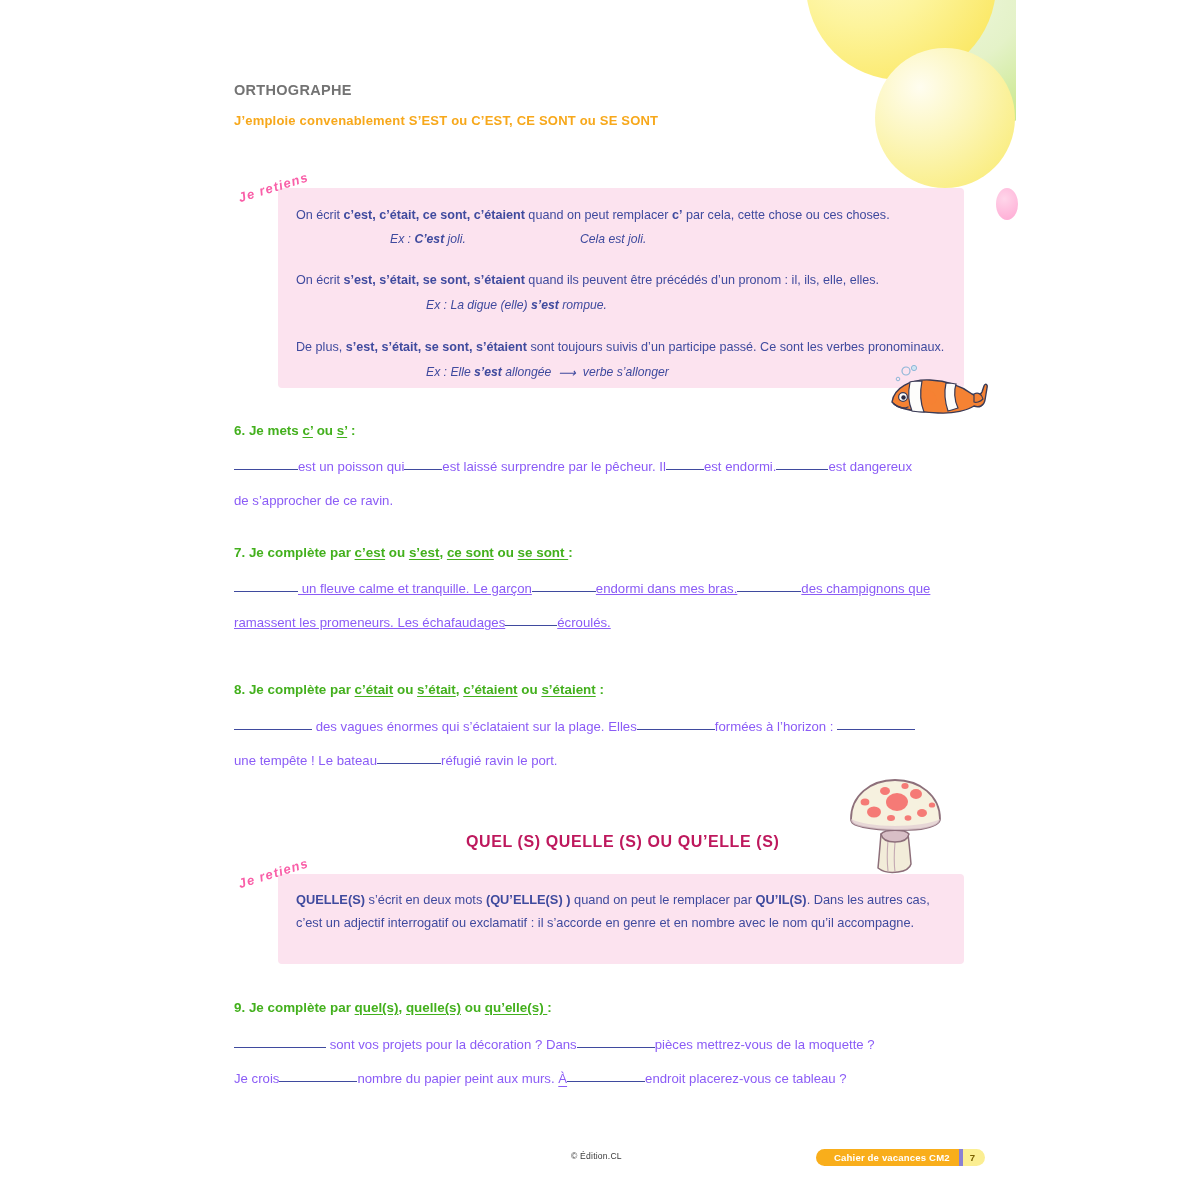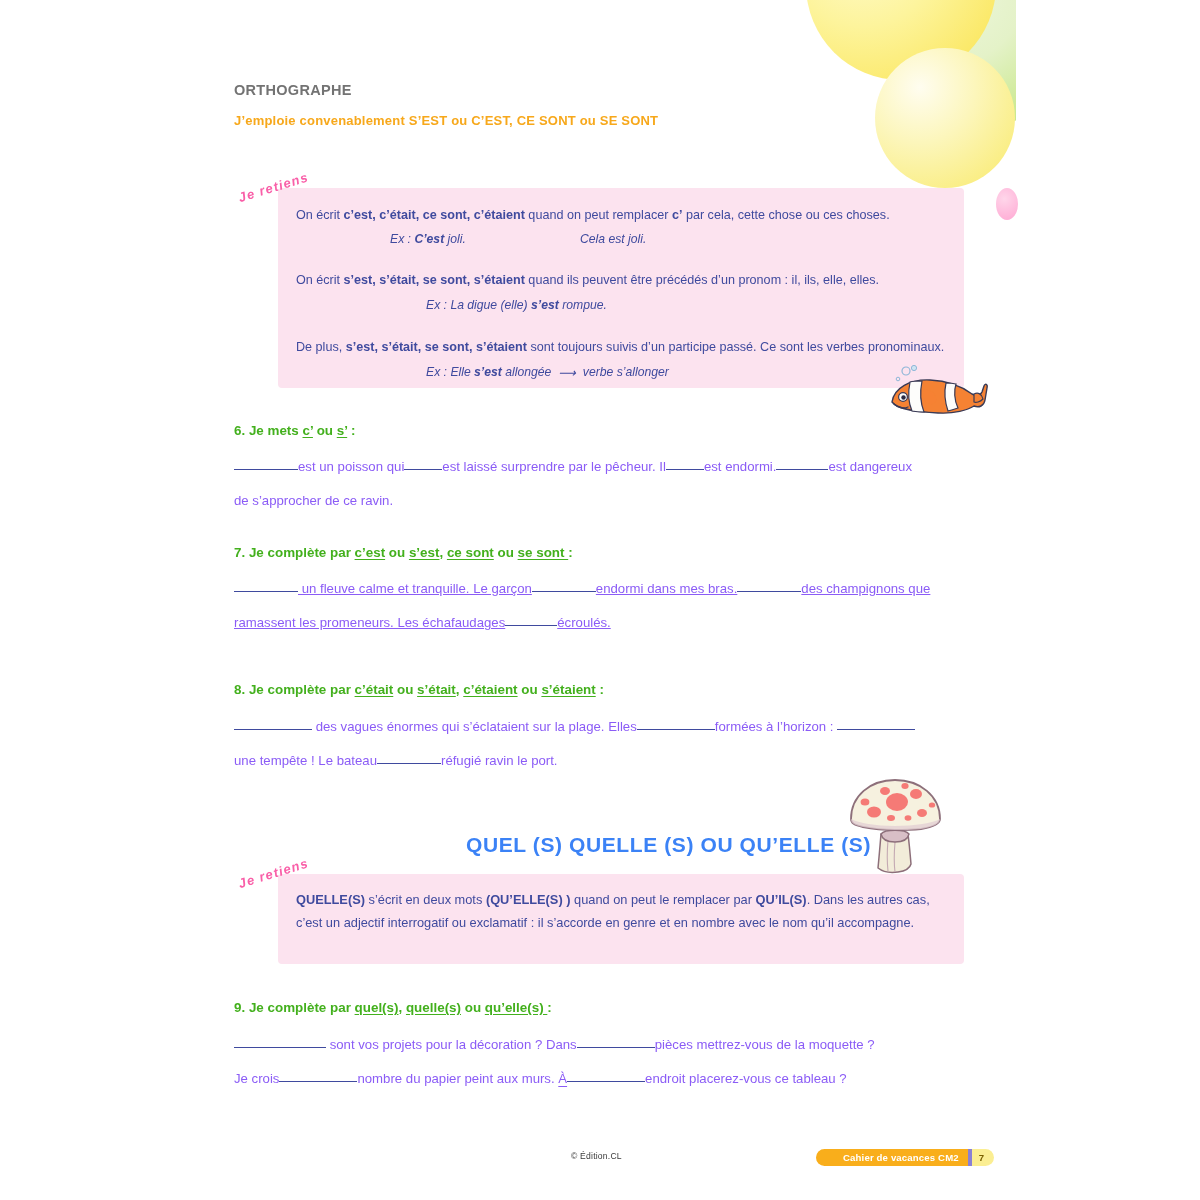--- a/index.html
+++ b/index.html
@@ -170,22 +170,22 @@
   .b-sm { width: 38px; }
   .b-md { width: 52px; }
   .b-lg { width: 64px; }
   .b-xl { width: 78px; }
   .b-xxl { width: 92px; }
 
   
   .quel-title {
     position: absolute;
     left: 466px; top: 833px;
-    color: #3b82f6;
-    font-size: 21px;
+    color: #be185d;
+    font-size: 16px;
     font-weight: bold;
     letter-spacing: .6px;
     white-space: nowrap;
     text-align: center;
   }
 
   
   .footer-copy {
     position: absolute;
     left: 571px; top: 1151px;
@@ -201,21 +201,21 @@
     align-items: stretch;
     border-radius: 9px;
     overflow: hidden;
     font-size: 9.6px;
     font-weight: bold;
   }
   .badge-main {
     background: #f9ae1b;
     color: #ffffff;
     display: flex; align-items: center;
-    padding: 0 9px 0 27px;
+    padding: 0 9px 0 18px;
     letter-spacing: .15px;
   }
   .badge-sep { width: 4px; background: #8a80d4; }
   .badge-page {
     background: #fbee92;
     color: #7a6000;
     display: flex; align-items: center;
     padding: 0 10px 0 7px;
   }
 

